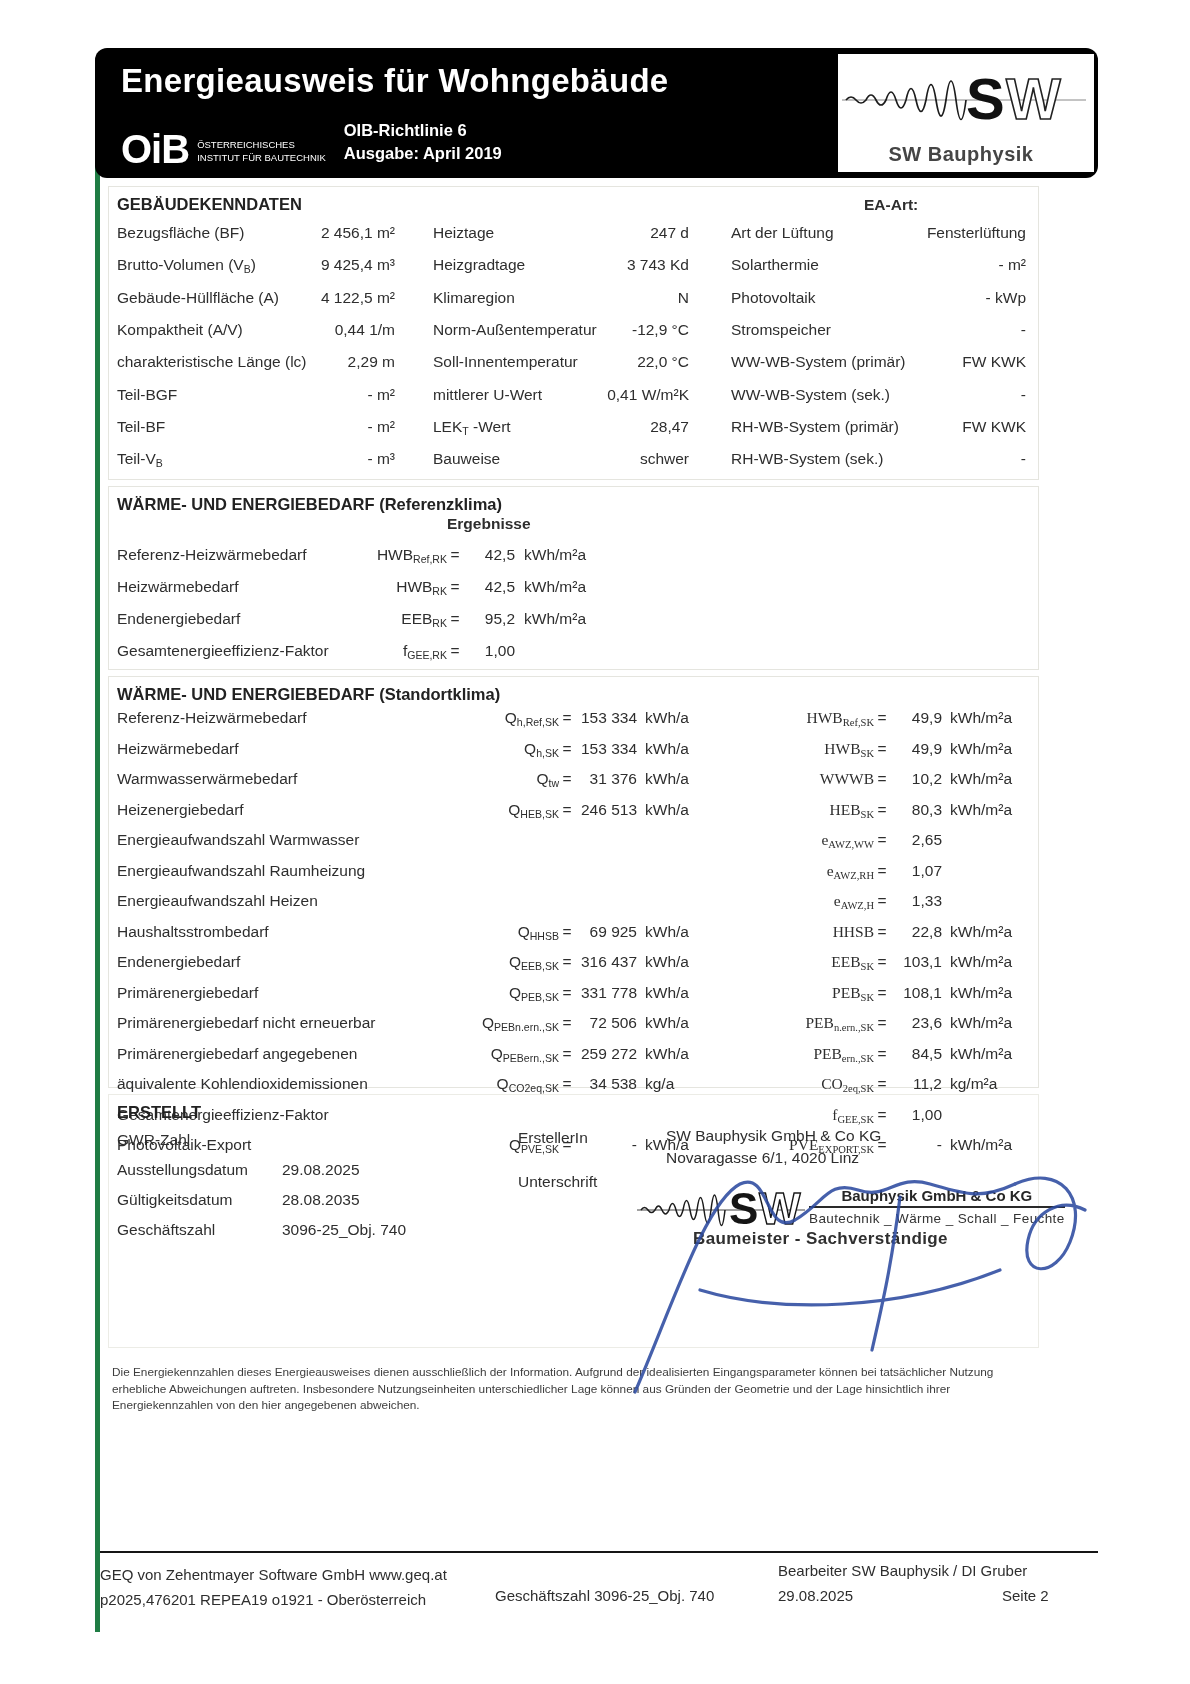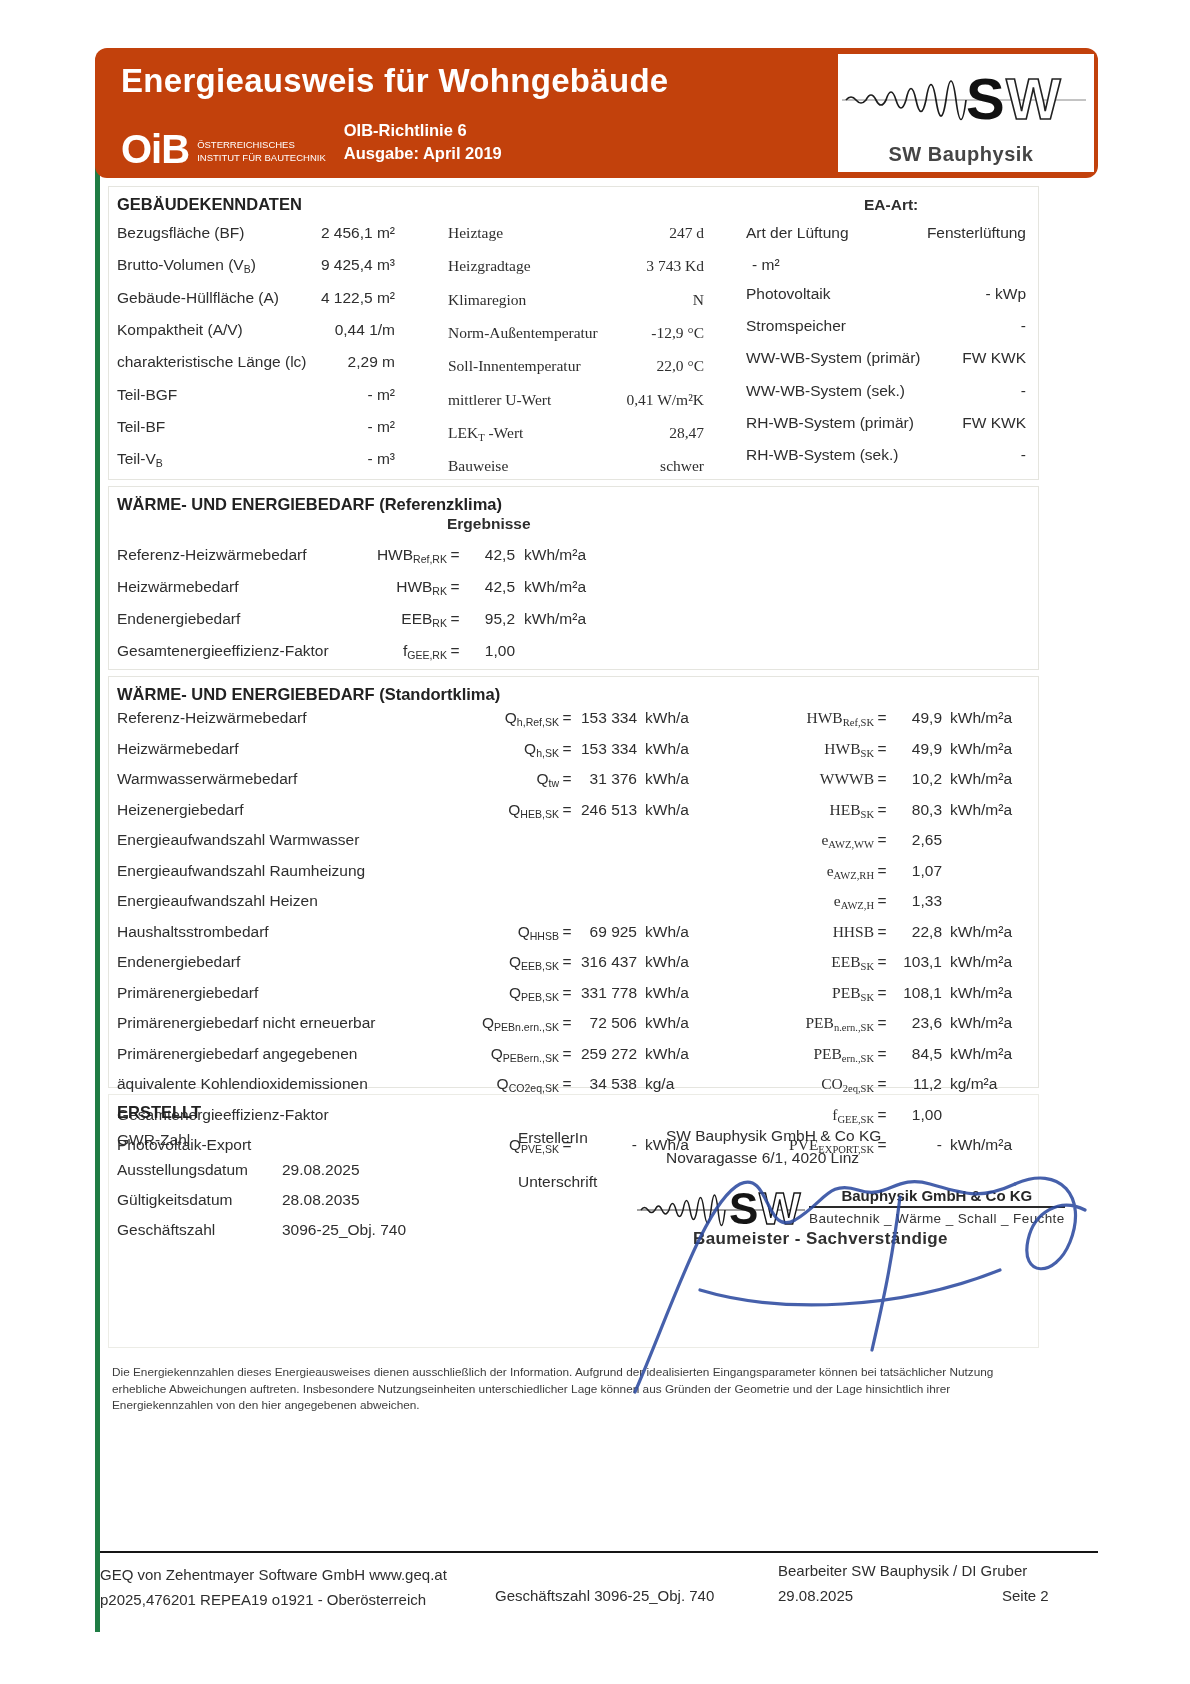--- a/index.html
+++ b/index.html
@@ -2,21 +2,21 @@
 <html lang="de"><head>
 <meta charset="utf-8">
 <title>Energieausweis</title>
 <style>
   html,body{margin:0;padding:0;background:#ffffff;}
   body{width:1190px;height:1684px;position:relative;overflow:hidden;
        font-family:"Liberation Sans", sans-serif;color:#2e2e2e;}
 
   
   .band{position:absolute;left:95px;top:48px;width:1003px;height:130px;
-        background:#c2410c;border-radius:12px;z-index:2;}
+        background:#000000;border-radius:12px;z-index:2;}
   .band h1{position:absolute;left:26px;top:14px;margin:0;font-size:33px;
            font-weight:bold;color:#ffffff;letter-spacing:.3px;}
   .oib{position:absolute;left:26px;bottom:12px;display:flex;align-items:flex-end;color:#fff;}
   .oib-logo{font-size:40px;font-weight:bold;line-height:.85;letter-spacing:-1px;}
   .oib-sub{font-size:9.5px;line-height:1.3;margin-left:8px;margin-bottom:2px;}
   .oib-sub span{display:block;}
   .richtlinie{margin-left:18px;font-size:16.5px;font-weight:bold;line-height:1.35;margin-bottom:2px;}
   .richtlinie span{display:block;}
   .sw-box{position:absolute;right:4px;top:6px;width:256px;height:118px;background:#ffffff;overflow:hidden;}
   .sw-box svg{position:absolute;left:0;top:2px;}
@@ -29,21 +29,21 @@
   .box{position:absolute;left:108px;width:929px;border:1px solid #e5e5df;font-size:15.5px;}
   .sec-title{position:absolute;left:8px;top:8px;font-size:16.5px;font-weight:bold;color:#222;}
   .sb{font-size:.68em;vertical-align:-.28em;}
 
   
   #sec-kenn{top:186px;height:292px;}
   .ea-art{position:absolute;left:755px;top:9px;font-weight:bold;}
   .kcols{position:absolute;left:8px;top:32px;right:12px;display:flex;}
   .kcol{display:block;}
   .kcol1{flex:0 0 278px;}
-  .kcol2{flex:0 0 256px;margin-left:53px;font-family:Liberation Serif, serif;}
+  .kcol2{flex:0 0 256px;margin-left:38px;}
   .kcol3{flex:1 1 auto;margin-left:42px;}
   .krow{display:flex;line-height:28.4px;}
   .klabel{flex:1 1 auto;white-space:nowrap;}
   .kval{flex:0 0 auto;text-align:right;white-space:nowrap;margin-left:6px;}
 
   
   #sec-ref{top:486px;height:182px;}
   .ergebnisse{position:absolute;left:338px;top:28px;font-weight:bold;}
   .rk-rows{position:absolute;left:8px;top:54px;right:12px;}
   .rk-row{display:flex;line-height:27px;}
@@ -203,20 +203,21 @@
           <span class="kval">schwer</span>
         </div>
         </div>
       <div class="kcol kcol3">
 
       <div class="krow">
           <span class="klabel"><span>Art der Lüftung</span><span class="sb"></span><span></span></span>
           <span class="kval">Fensterlüftung</span>
         </div>
           <div class="krow">
+          <span class="klabel"><span>Solarthermie</span><span class="sb"></span><span></span></span>
           <span class="kval">- m²</span>
         </div>
           <div class="krow">
           <span class="klabel"><span>Photovoltaik</span><span class="sb"></span><span></span></span>
           <span class="kval">- kWp</span>
         </div>
           <div class="krow">
           <span class="klabel"><span>Stromspeicher</span><span class="sb"></span><span></span></span>
           <span class="kval">-</span>
         </div>

